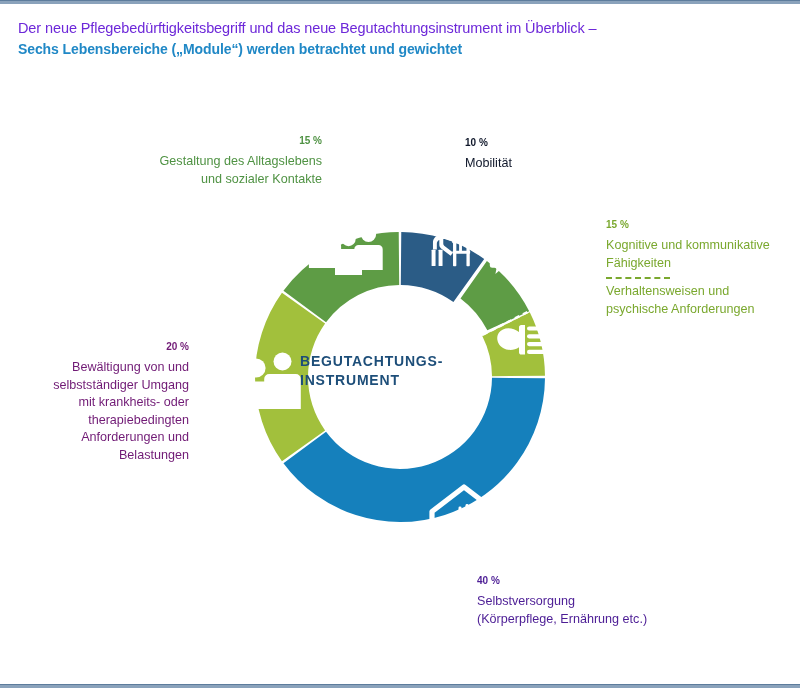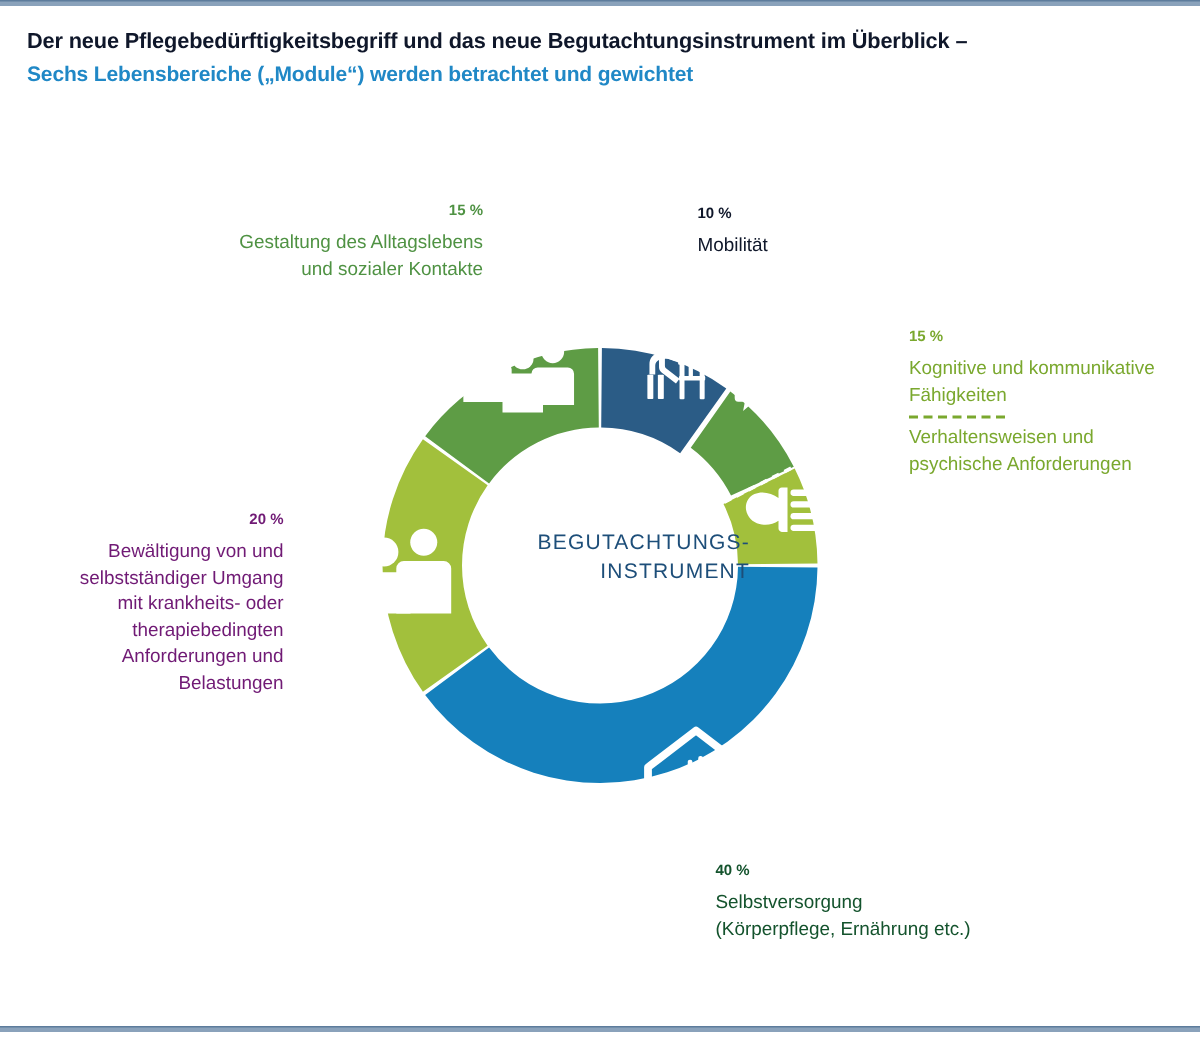--- a/index.html
+++ b/index.html
@@ -36,22 +36,22 @@
 
   
   .headline {
     position: absolute;
     left: 18px;
     top: 18px;
     width: 760px;
   }
   .headline .line1 {
     font-size: 14.5px;
-    font-weight: bold;
-    color: #0f172a;
+    font-weight: normal;
+    color: #6d28d9;
     letter-spacing: -0.1px;
     line-height: 21px;
     white-space: nowrap;
   }
   .headline .line2 {
     font-size: 14px;
     font-weight: bold;
     color: #2088c6;
     letter-spacing: -0.1px;
     line-height: 21px;
@@ -71,23 +71,23 @@
     left: 0;
     top: 0;
   }
 
   
   .center-label {
     position: absolute;
     left: 300px;
     top: 352px;
     width: 200px;
-    text-align: right;
+    text-align: left;
     font-size: 14px;
-    font-weight: normal;
+    font-weight: bold;
     color: #1d4e79;
     letter-spacing: 0.8px;
     line-height: 19px;
     pointer-events: none;
   }
 
   
   .callout {
     position: absolute;
     line-height: 17.5px;
@@ -118,21 +118,21 @@
     color: #7aa82e;
   }
   .callout.c-bewaeltigung {
     left: 24px;  top: 336px;  width: 165px;
     text-align: right;
     color: #701a75;
   }
   .callout.c-selbstversorgung {
     left: 477px; top: 570px;  width: 300px;
     text-align: left;
-    color: #14532d;
+    color: #4c1d95;
   }
 
   .dash-divider {
     display: block;
     width: 64px;
     height: 0;
     margin: 5px 0 4px 0;
     border-top: 2px dashed #7aa82e;
   }
 </style>

